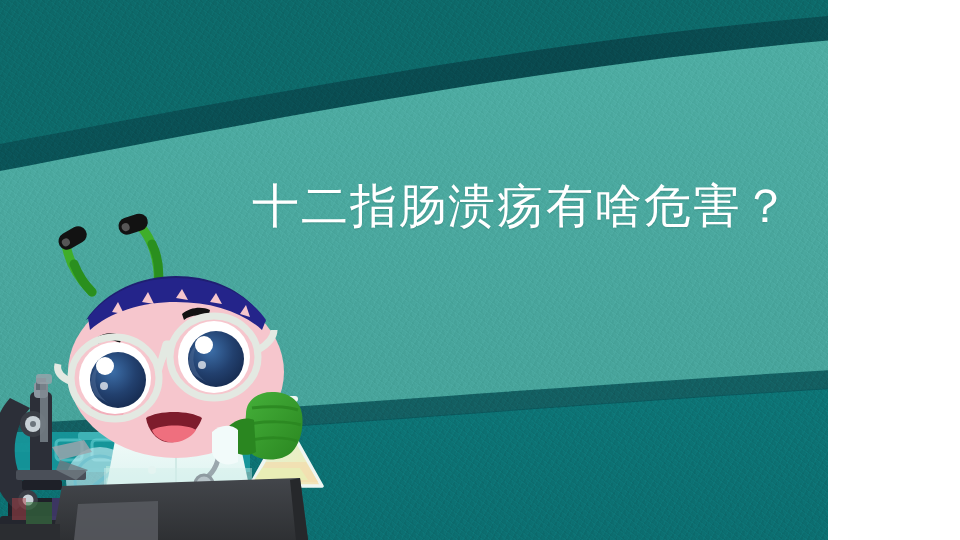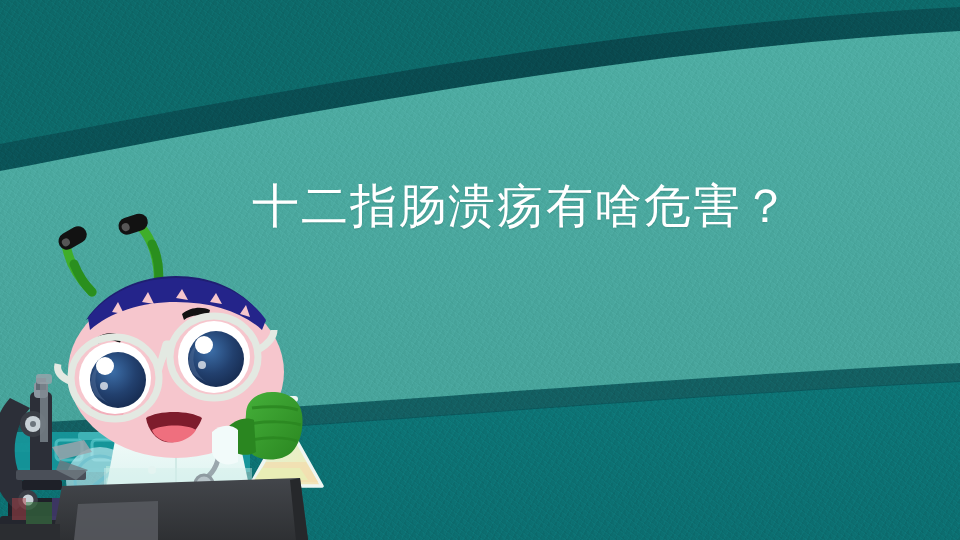--- a/index.html
+++ b/index.html
@@ -6,21 +6,21 @@
     margin: 0;
     padding: 0;
     background: #ffffff;
   }
   body {
     font-family: "Liberation Sans", sans-serif;
   }
 
   #slide {
     position: relative;
-    width: 960px;
+    width: 828px;
     height: 540px;
     overflow: hidden;
     background: #000000;
   }
 
   
   .bg-layer {
     position: absolute;
     inset: 0;
     width: 960px;

